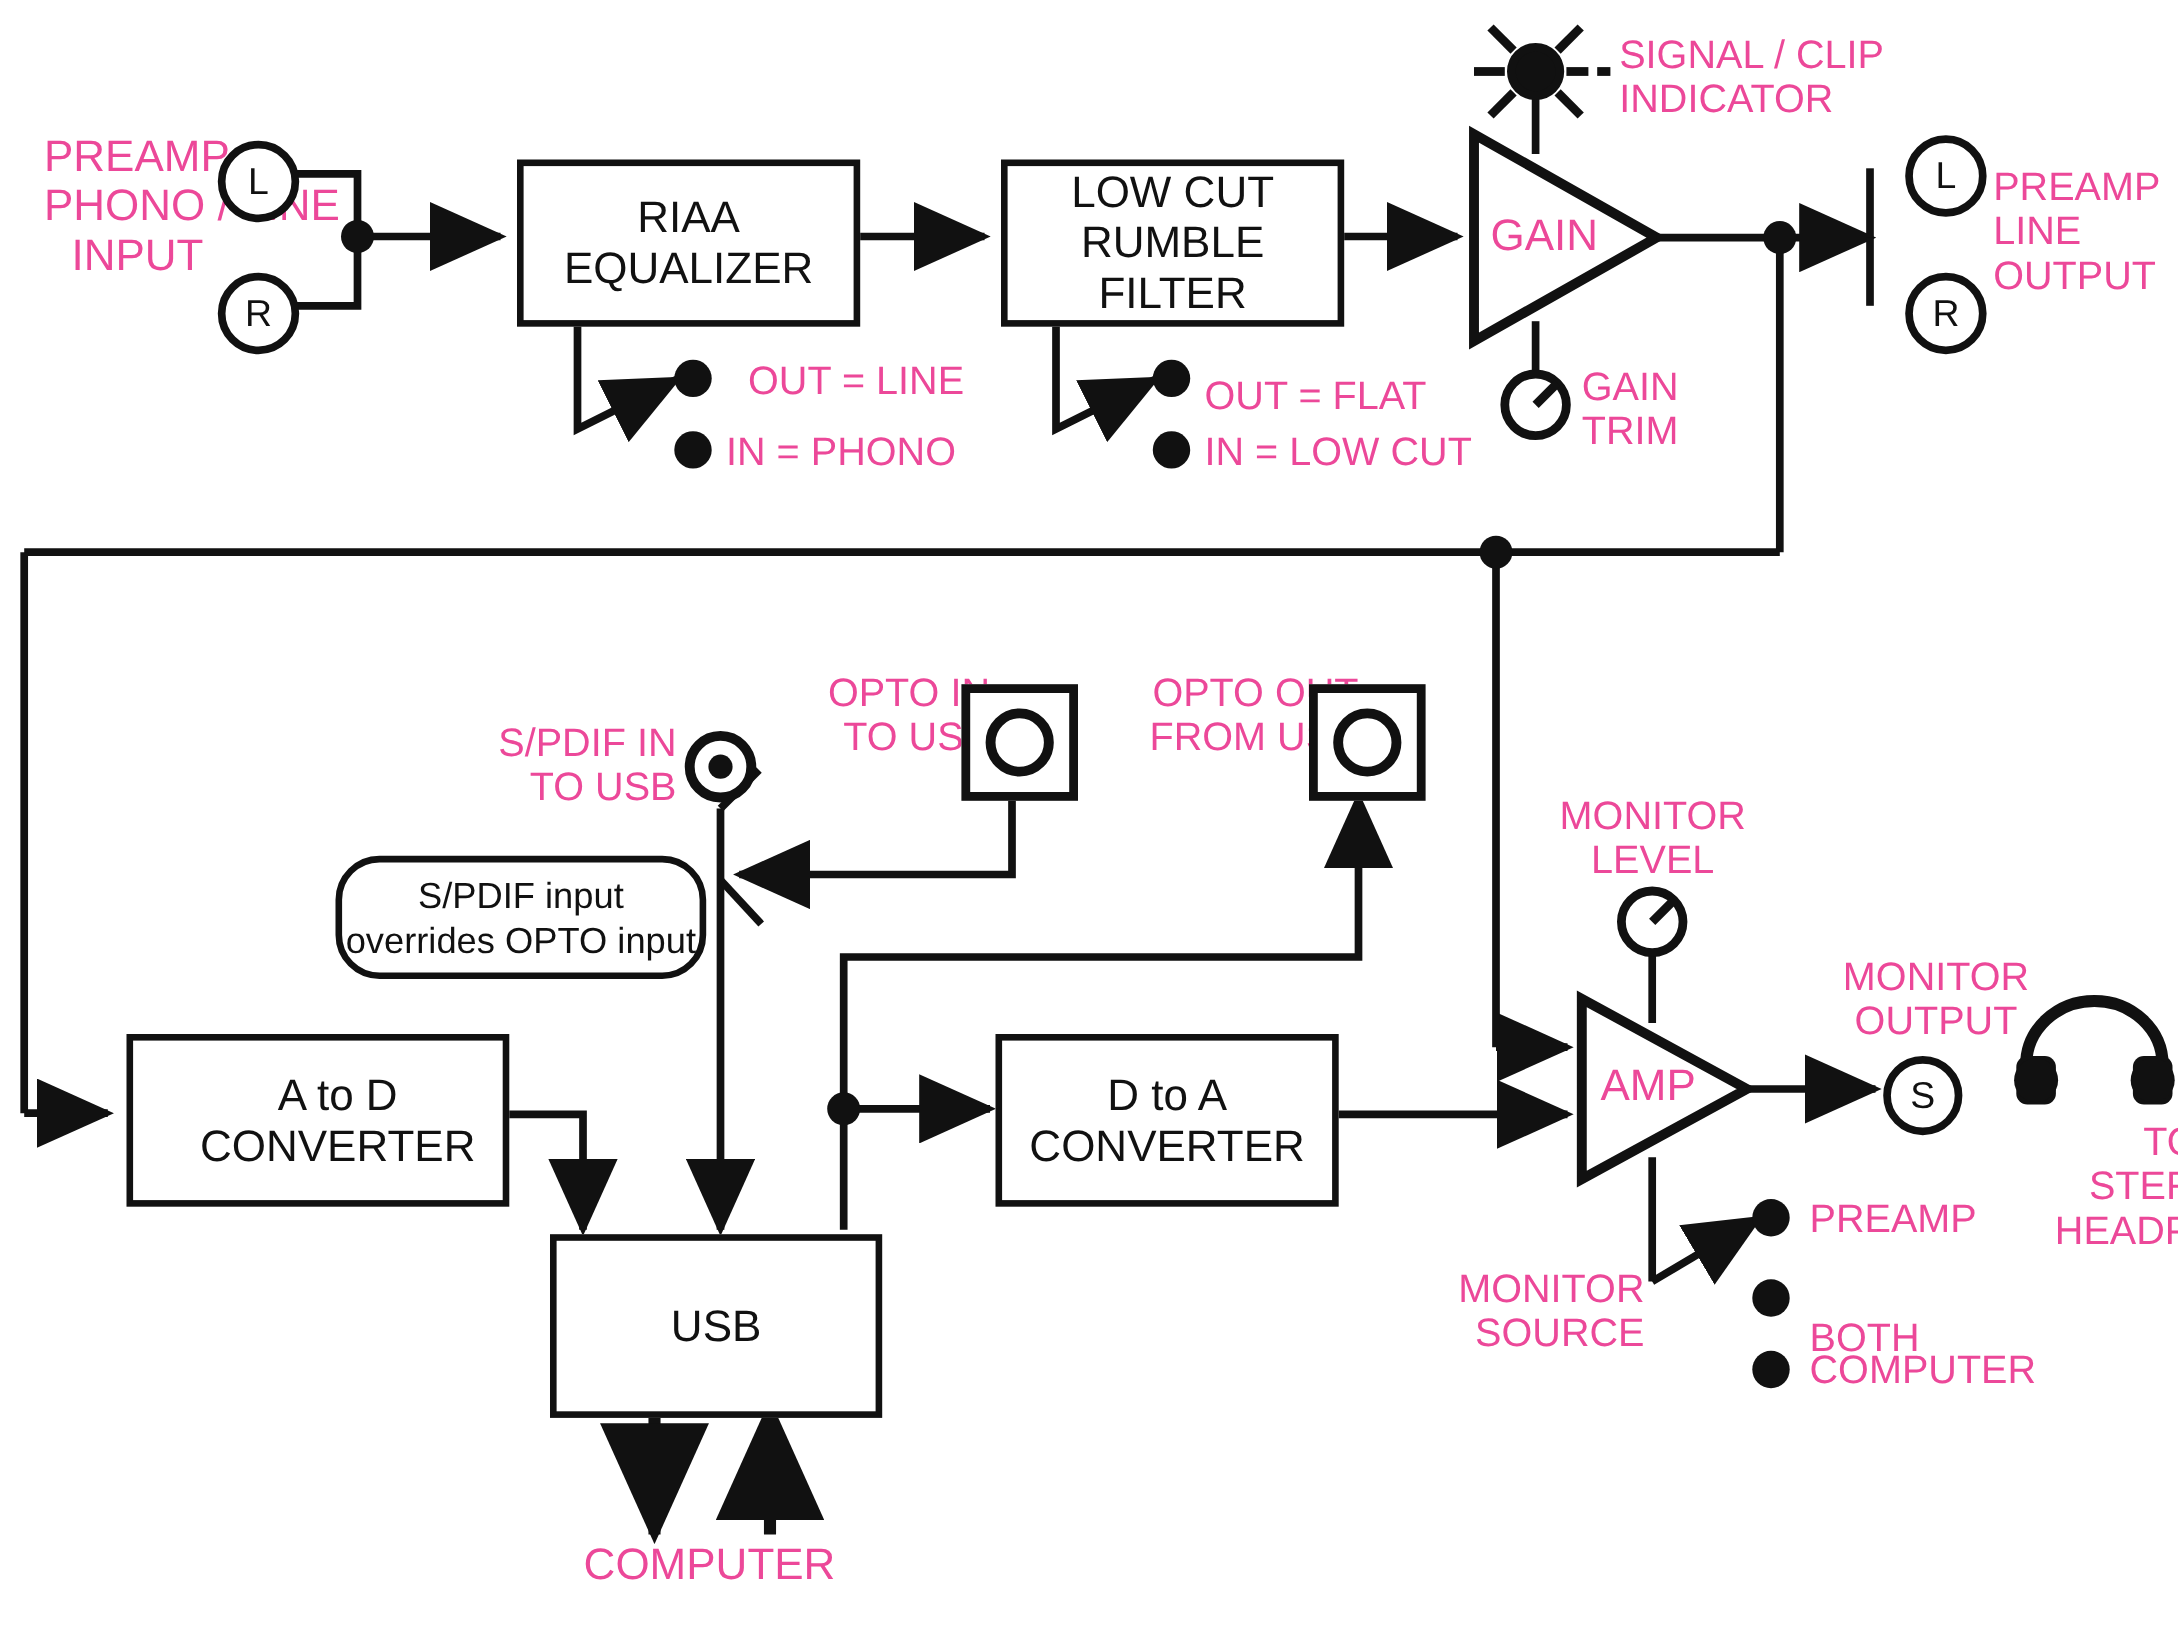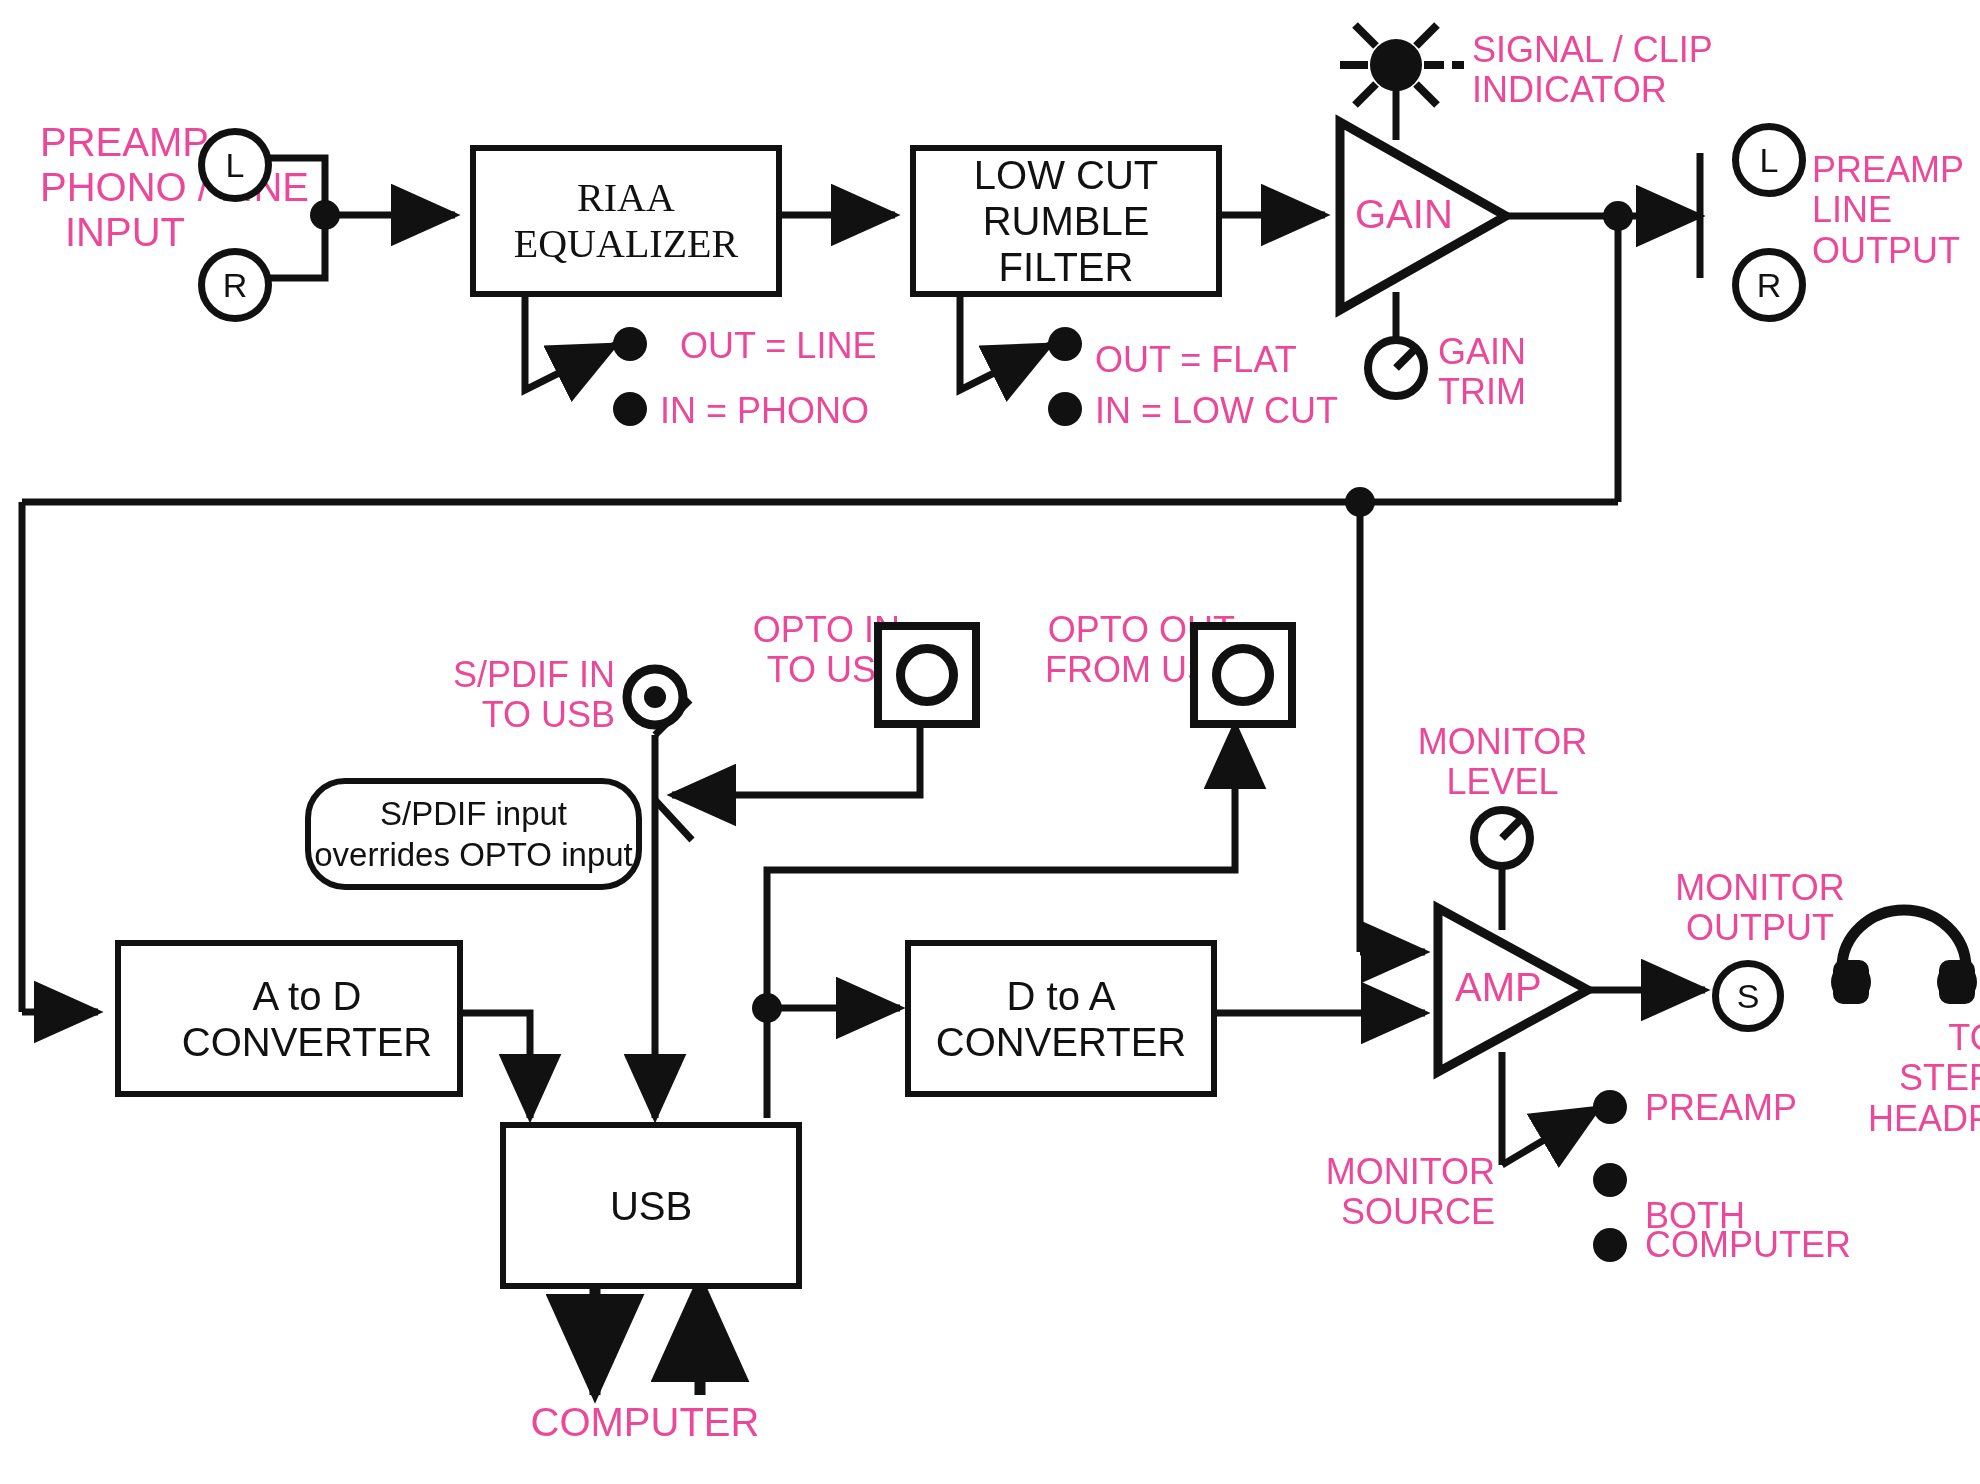--- a/index.html
+++ b/index.html
@@ -149,21 +149,21 @@
       <circle cx="1957" cy="982" r="20" fill="#111"></circle>
     </g>
   </svg>
 
   <div class="lbl t40 rgt" style="left:40px; top:120px; width:145px;">PREAMP
 PHONO / LINE
 INPUT</div>
   <div class="jack" style="left:198px; top:128px; width:60px; height:60px;">L</div>
   <div class="jack" style="left:198px; top:248px; width:60px; height:60px;">R</div>
 
-  <div class="box" style="left:470px; top:145px; width:300px; height:140px;font-family:Liberation Serif, serif;">
+  <div class="box" style="left:470px; top:145px; width:300px; height:140px;">
     <span class="boxtxt">RIAA
 EQUALIZER</span>
   </div>
   <div class="lbl t36 lft" style="left:680px; top:326px;">OUT = LINE</div>
   <div class="lbl t36 lft" style="left:660px; top:391px;">IN = PHONO</div>
 
   <div class="box" style="left:910px; top:145px; width:300px; height:140px;">
     <span class="boxtxt">LOW  CUT
 RUMBLE
 FILTER</span>

